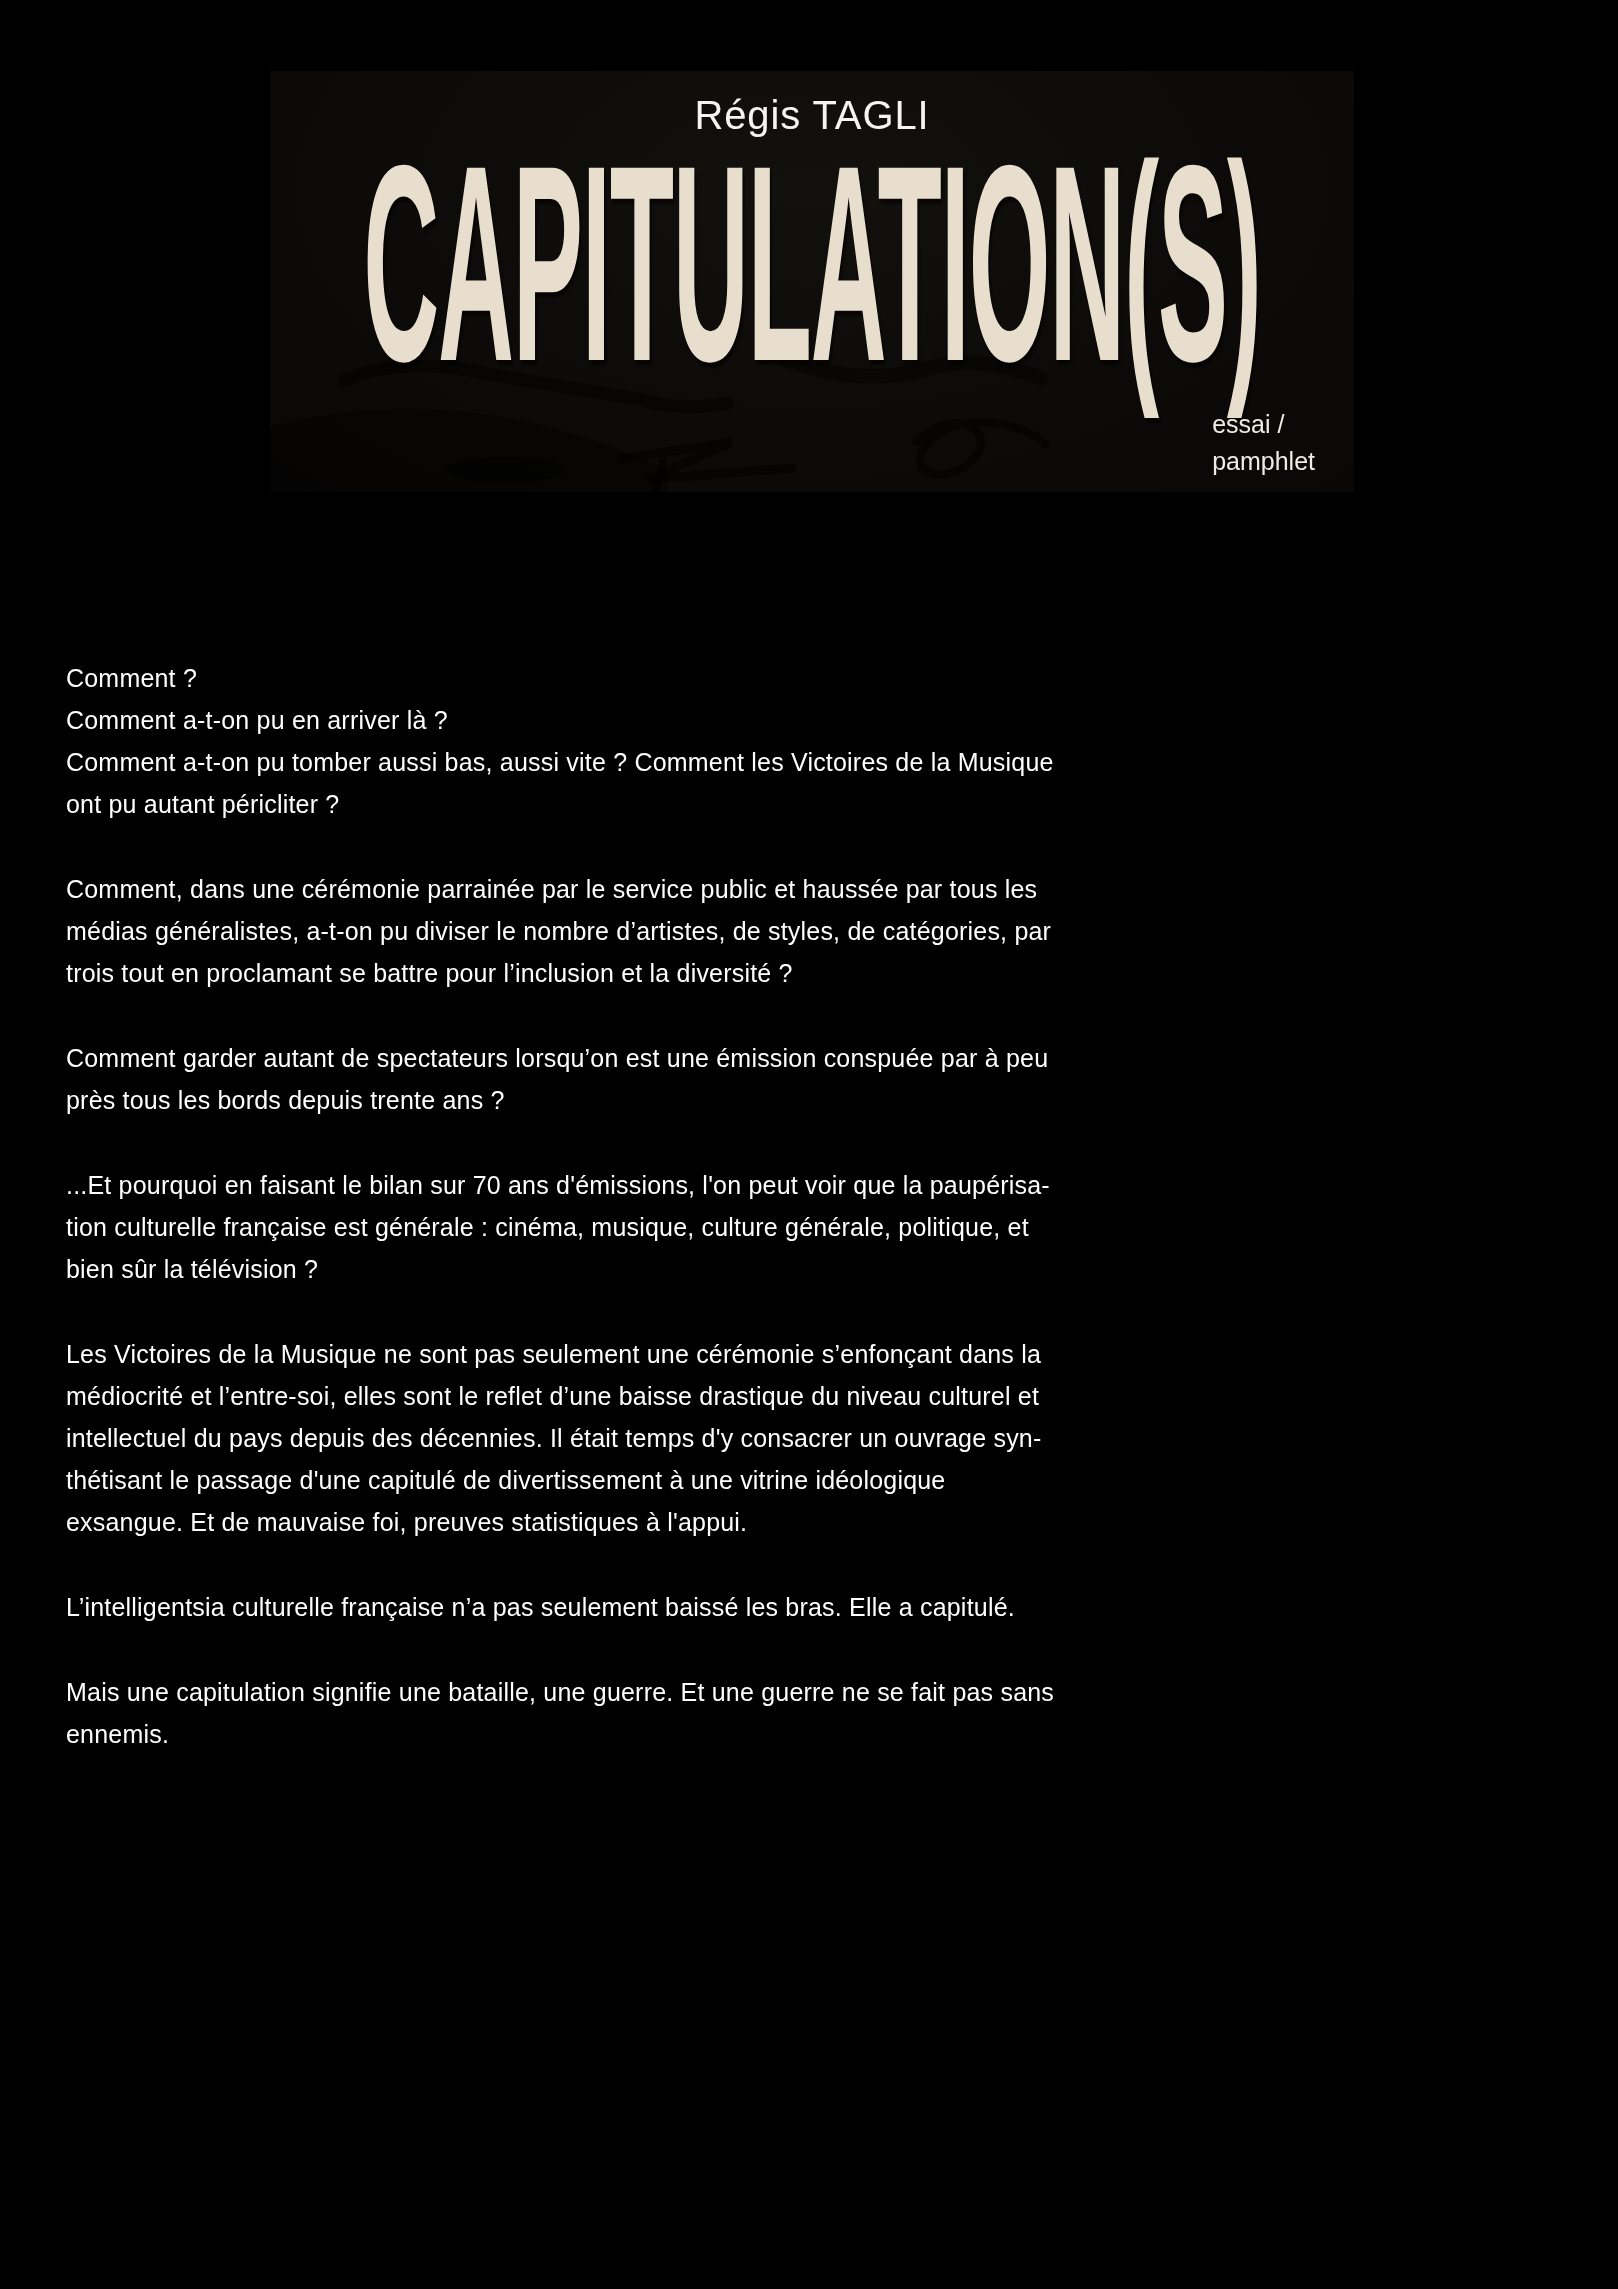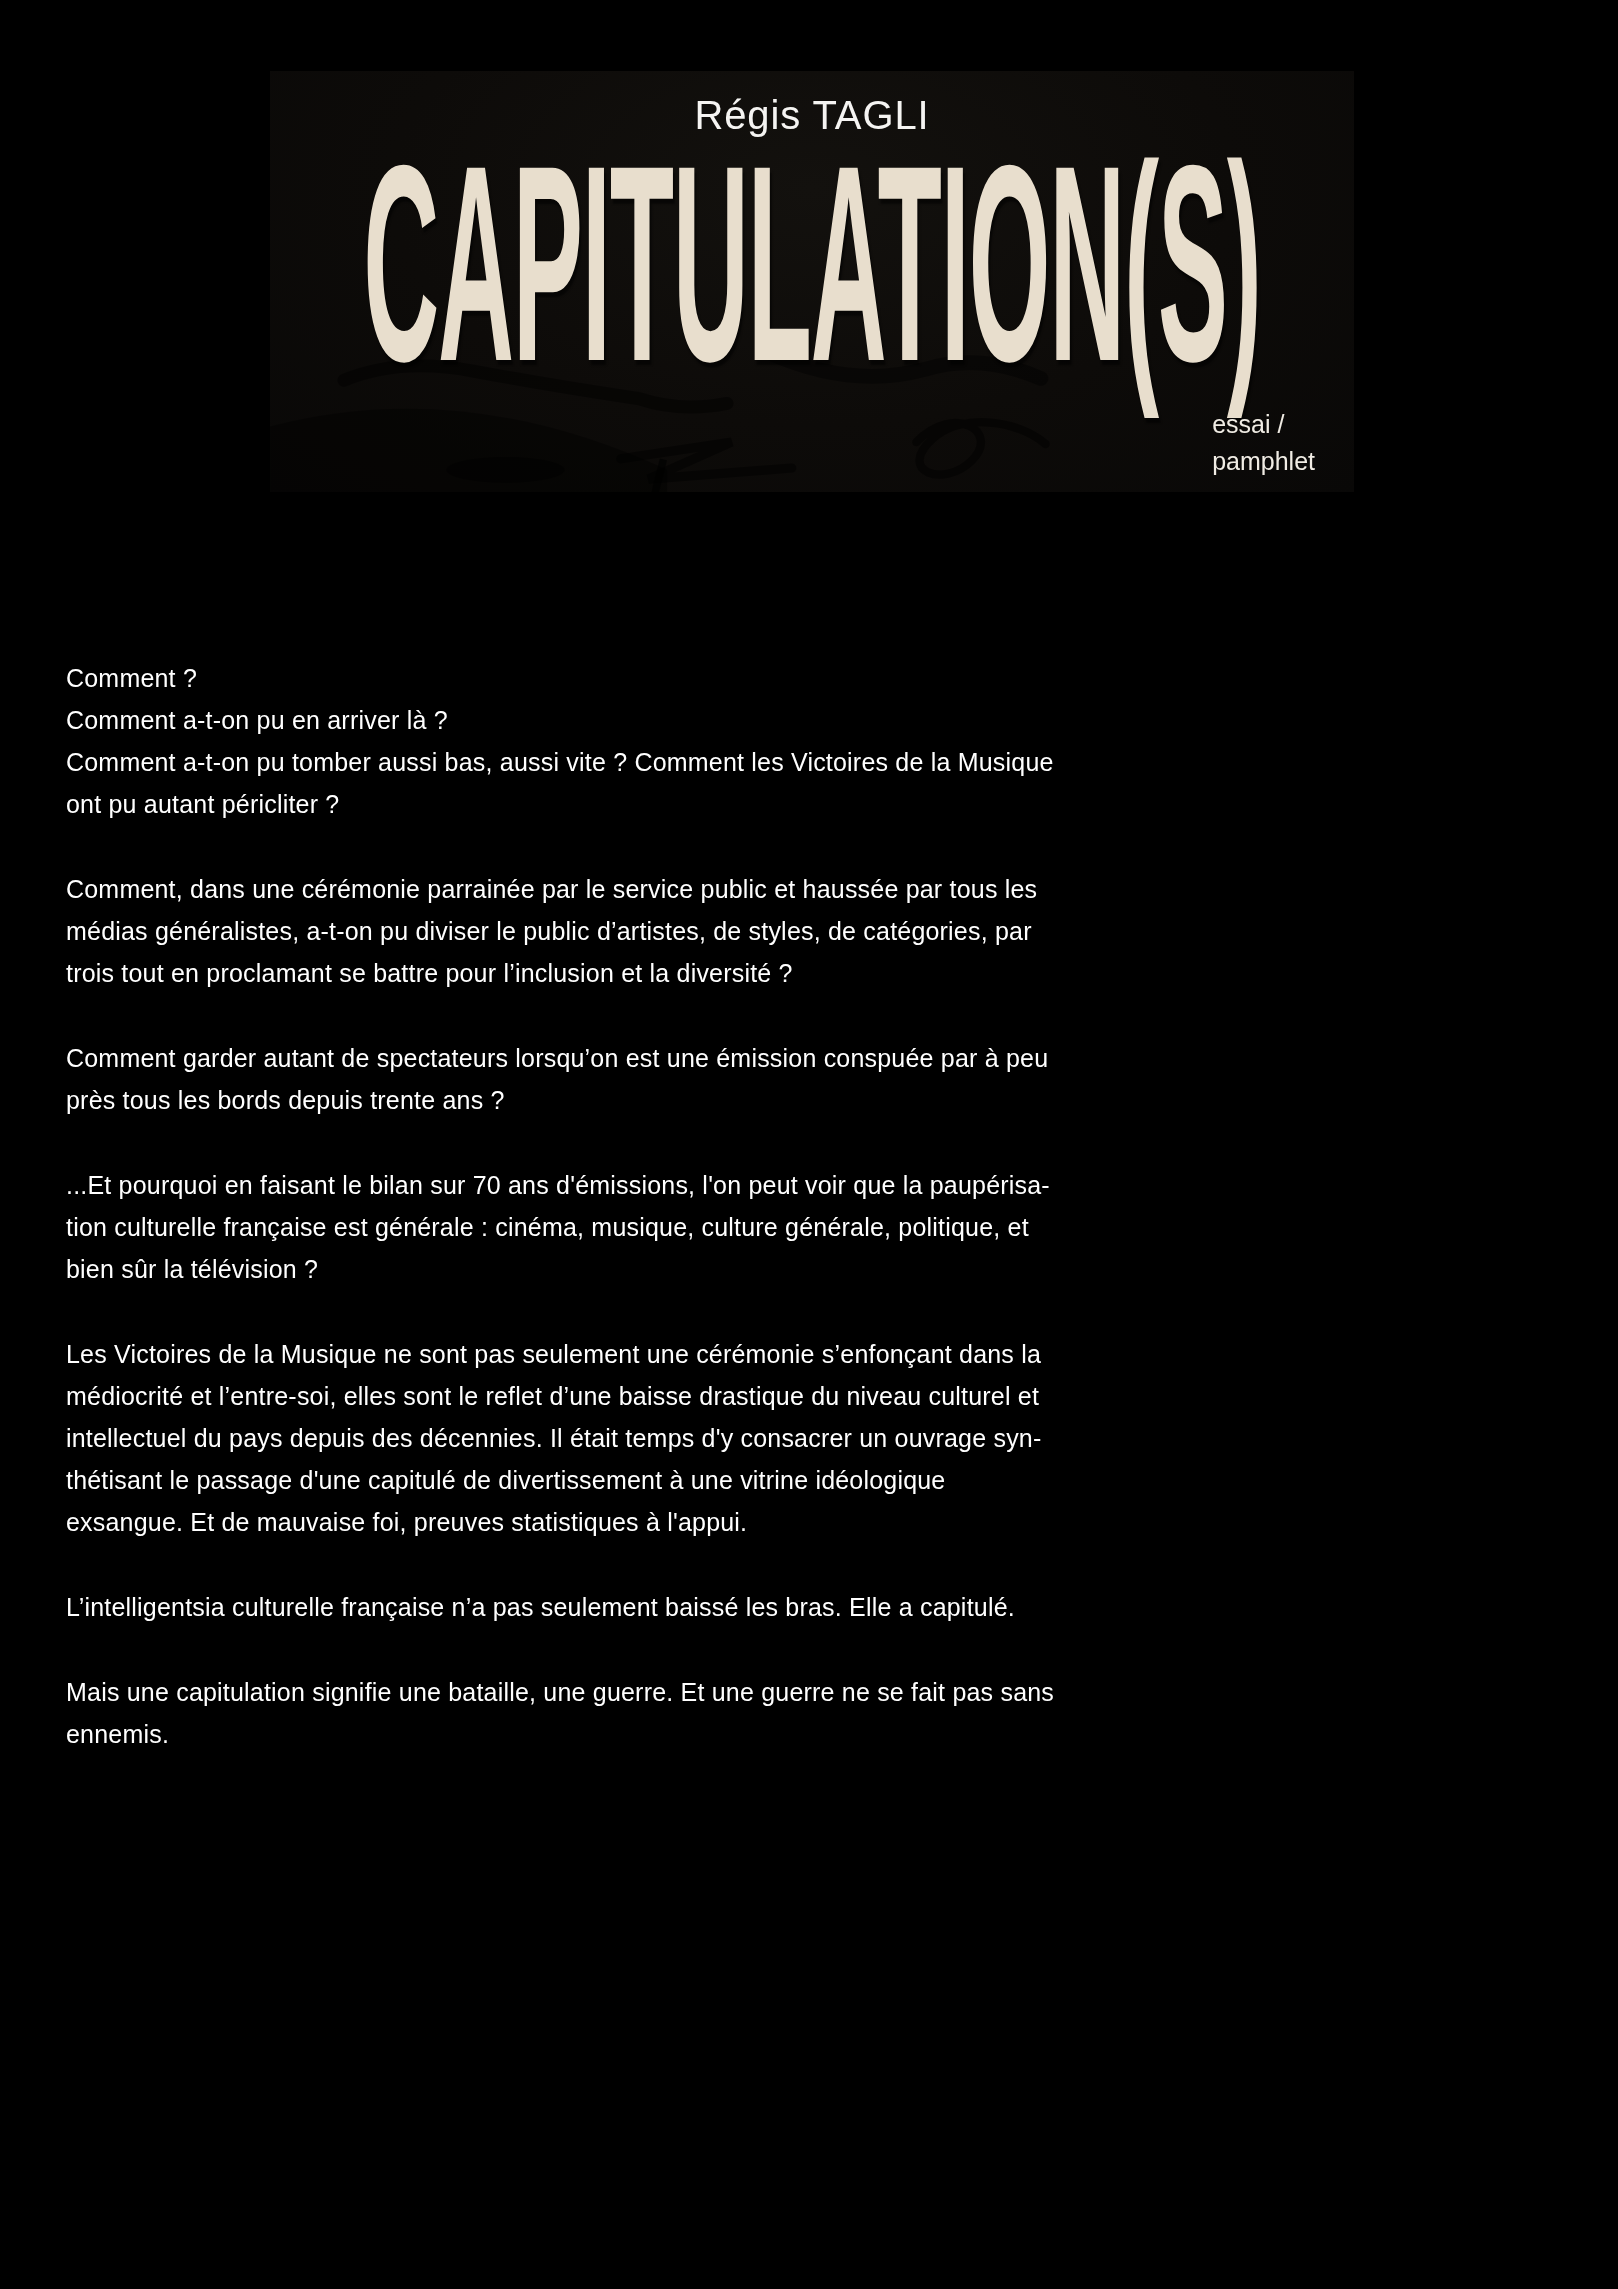--- a/index.html
+++ b/index.html
@@ -106,21 +106,21 @@
 
   <div class="body-text" id="paragraphs">
       <div class="para">
         <div class="line">Comment ?</div>
         <div class="line">Comment a-t-on pu en arriver là ?</div>
         <div class="line">Comment a-t-on pu tomber aussi bas, aussi vite ? Comment les Victoires de la Musique</div>
         <div class="line">ont pu autant péricliter ?</div>
       </div>
       <div class="para">
         <div class="line">Comment, dans une cérémonie parrainée par le service public et haussée par tous les</div>
-        <div class="line">médias généralistes, a-t-on pu diviser le public d’artistes, de styles, de catégories, par</div>
+        <div class="line">médias généralistes, a-t-on pu diviser le nombre d’artistes, de styles, de catégories, par</div>
         <div class="line">trois tout en proclamant se battre pour l’inclusion et la diversité ?</div>
       </div>
       <div class="para">
         <div class="line">Comment garder autant de spectateurs lorsqu’on est une émission conspuée par à peu</div>
         <div class="line">près tous les bords depuis trente ans ?</div>
       </div>
       <div class="para">
         <div class="line">...Et pourquoi en faisant le bilan sur 70 ans d'émissions, l'on peut voir que la paupérisa-</div>
         <div class="line">tion culturelle française est générale : cinéma, musique, culture générale, politique, et</div>
         <div class="line">bien sûr la télévision ?</div>

